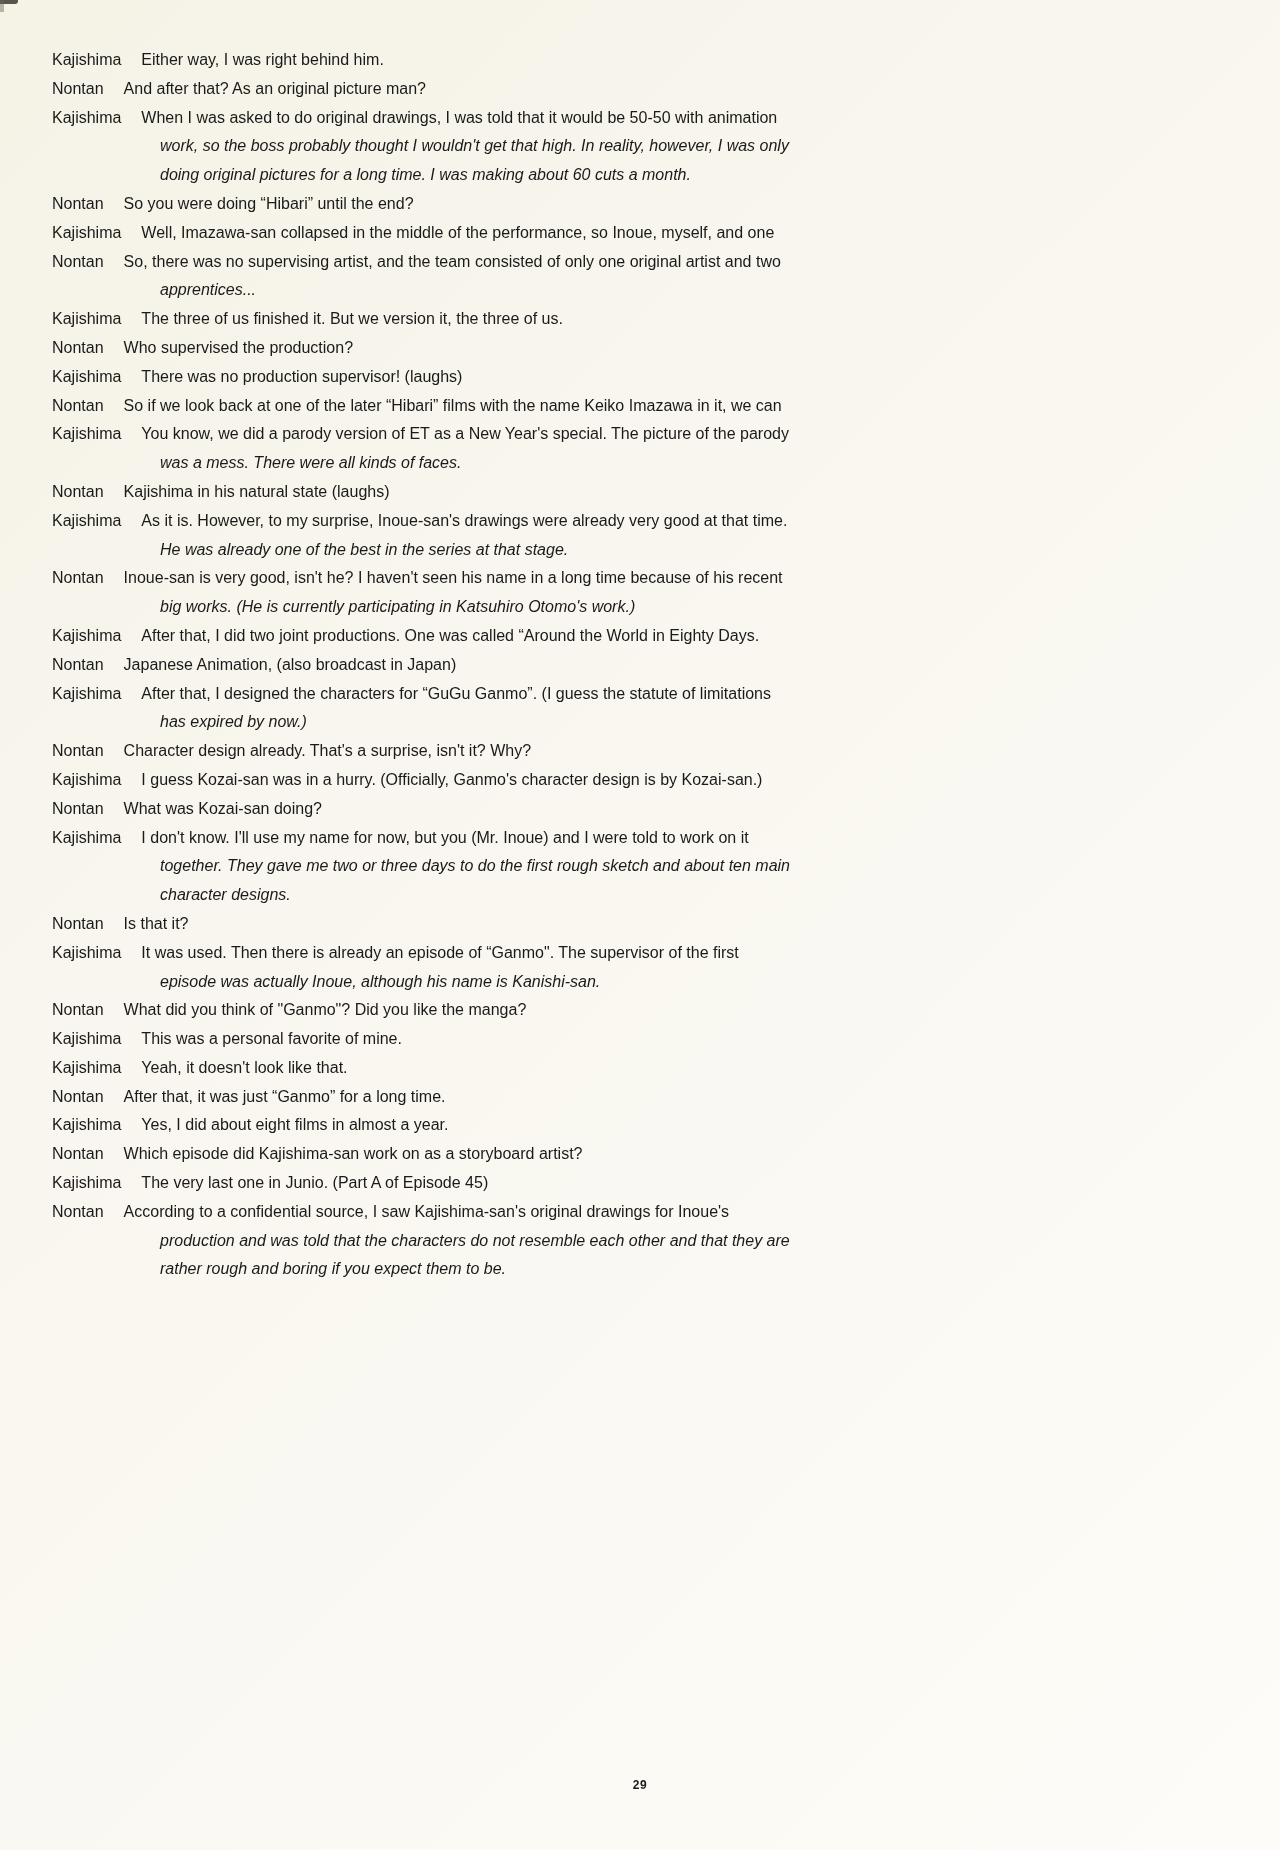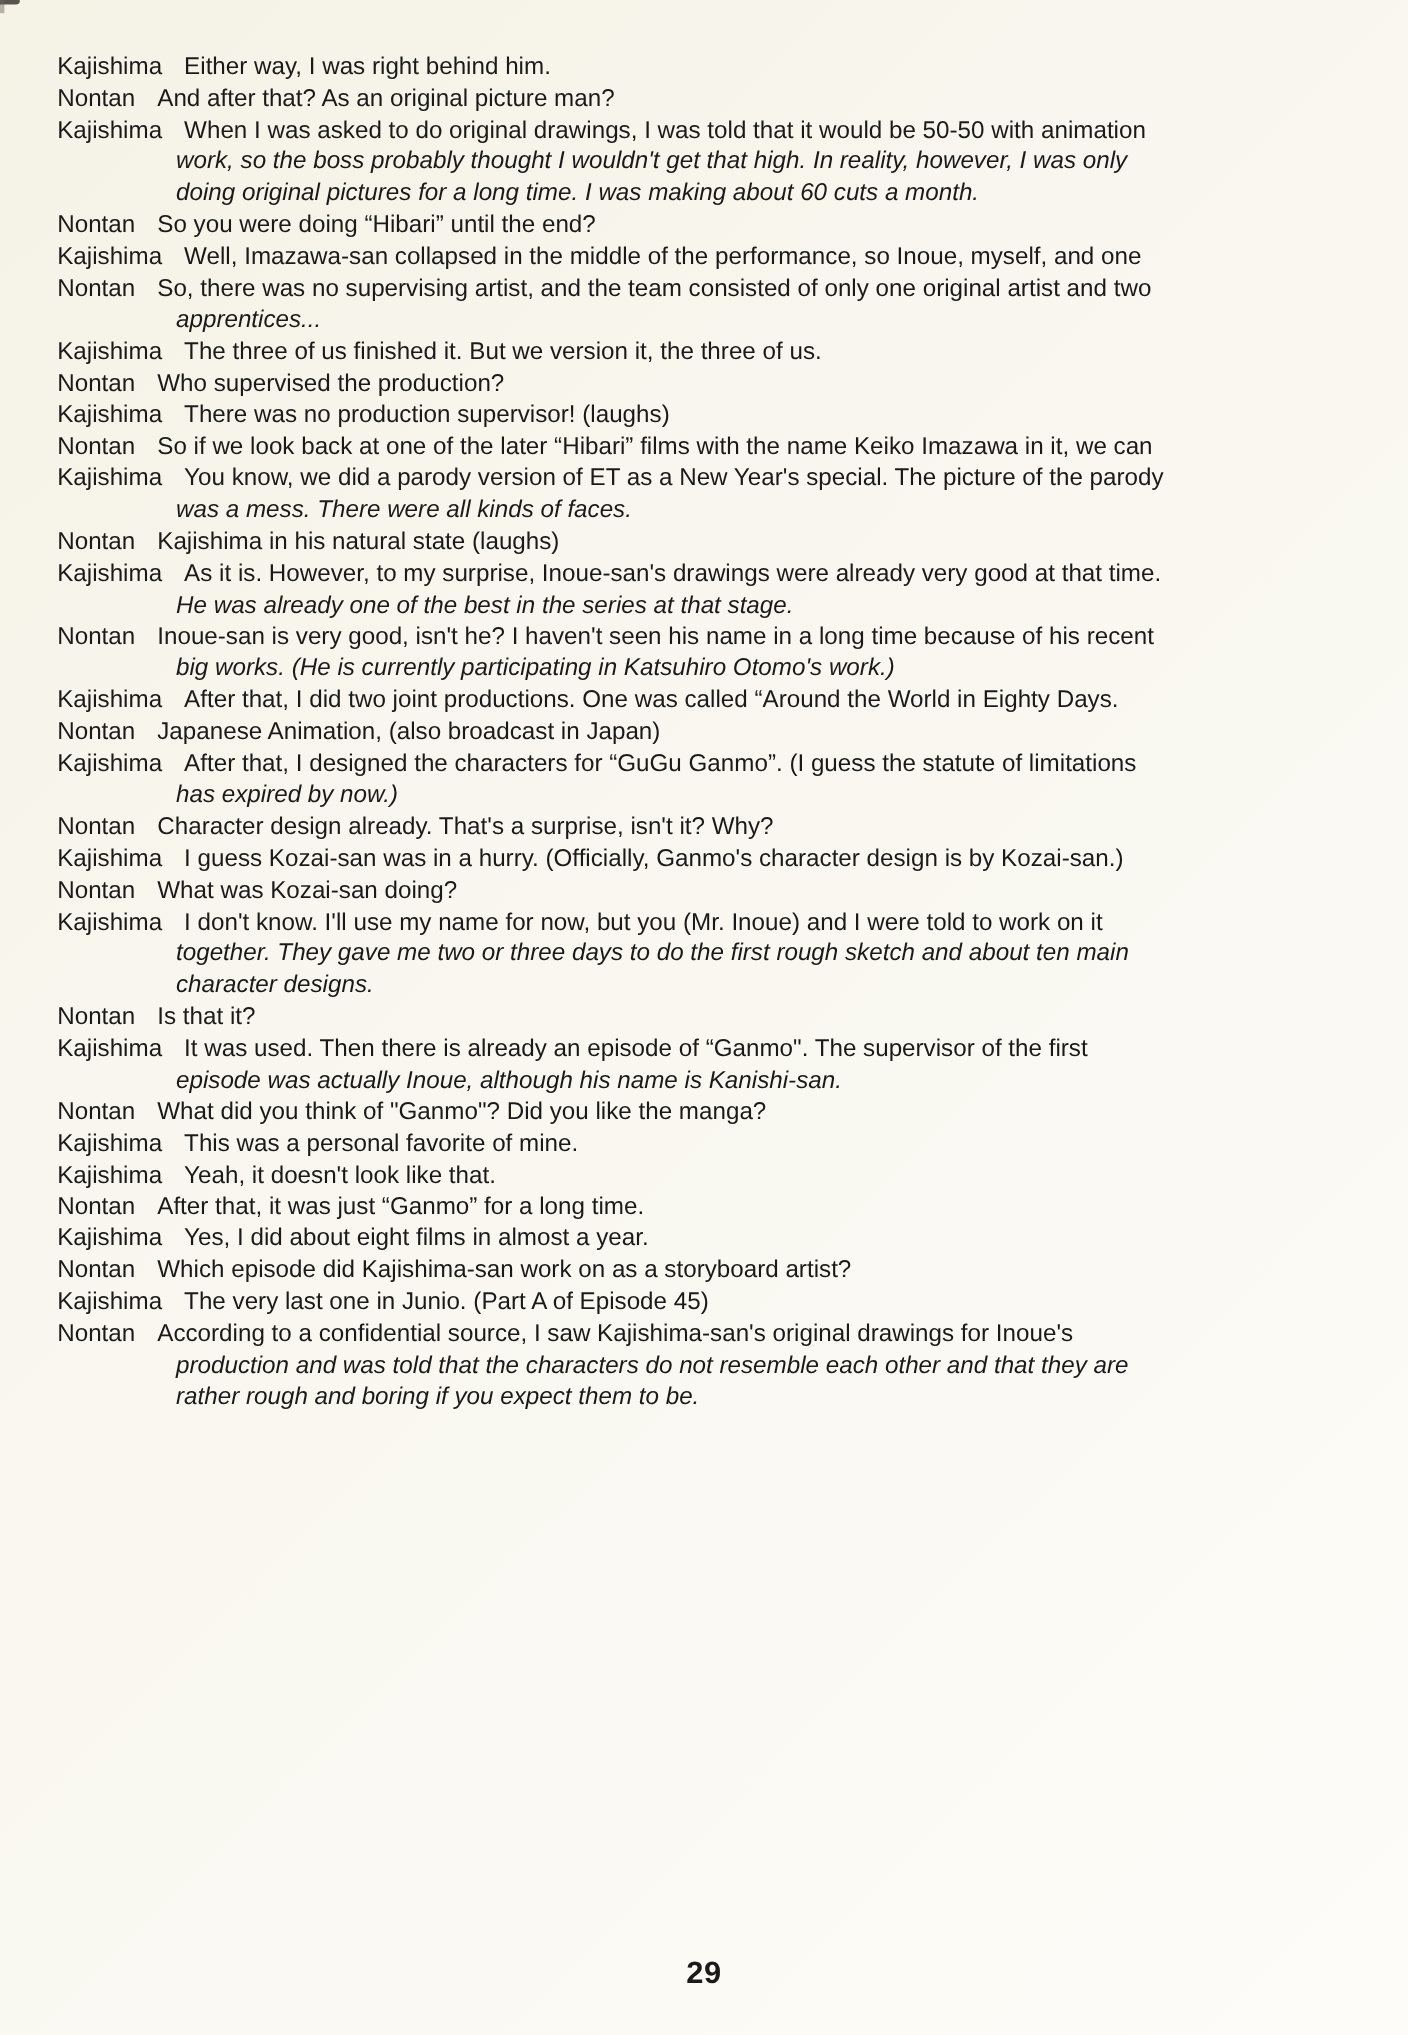--- a/index.html
+++ b/index.html
@@ -28,37 +28,37 @@
     top: 0; left: 0;
     width: 4px; height: 12px;
     background: #6a665a;
     opacity: 0.45;
   }
   .dialogue-list {
     position: absolute;
     top: 46px;
     left: 52px;
     width: 1180px;
-    font-size: 22px;
+    font-size: 16px;
     line-height: 28.8px;
   }
   .entry { margin: 0; padding: 0; }
   .line { white-space: nowrap; }
   .speaker {
     display: inline-block;
     margin-right: 20px;
   }
   .cont { padding-left: 108px; font-style: italic; }
   .page-number {
     position: absolute;
     top: 1778px;
     left: 0;
     width: 1280px;
     text-align: center;
-    font-size: 28px;
+    font-size: 12px;
     font-weight: bold;
     letter-spacing: 0.5px;
   }
 </style>
 </head>
 <body>
 
 <div>
   <div class="scan-artifact-h"></div>
   <div class="scan-artifact-v"></div>

